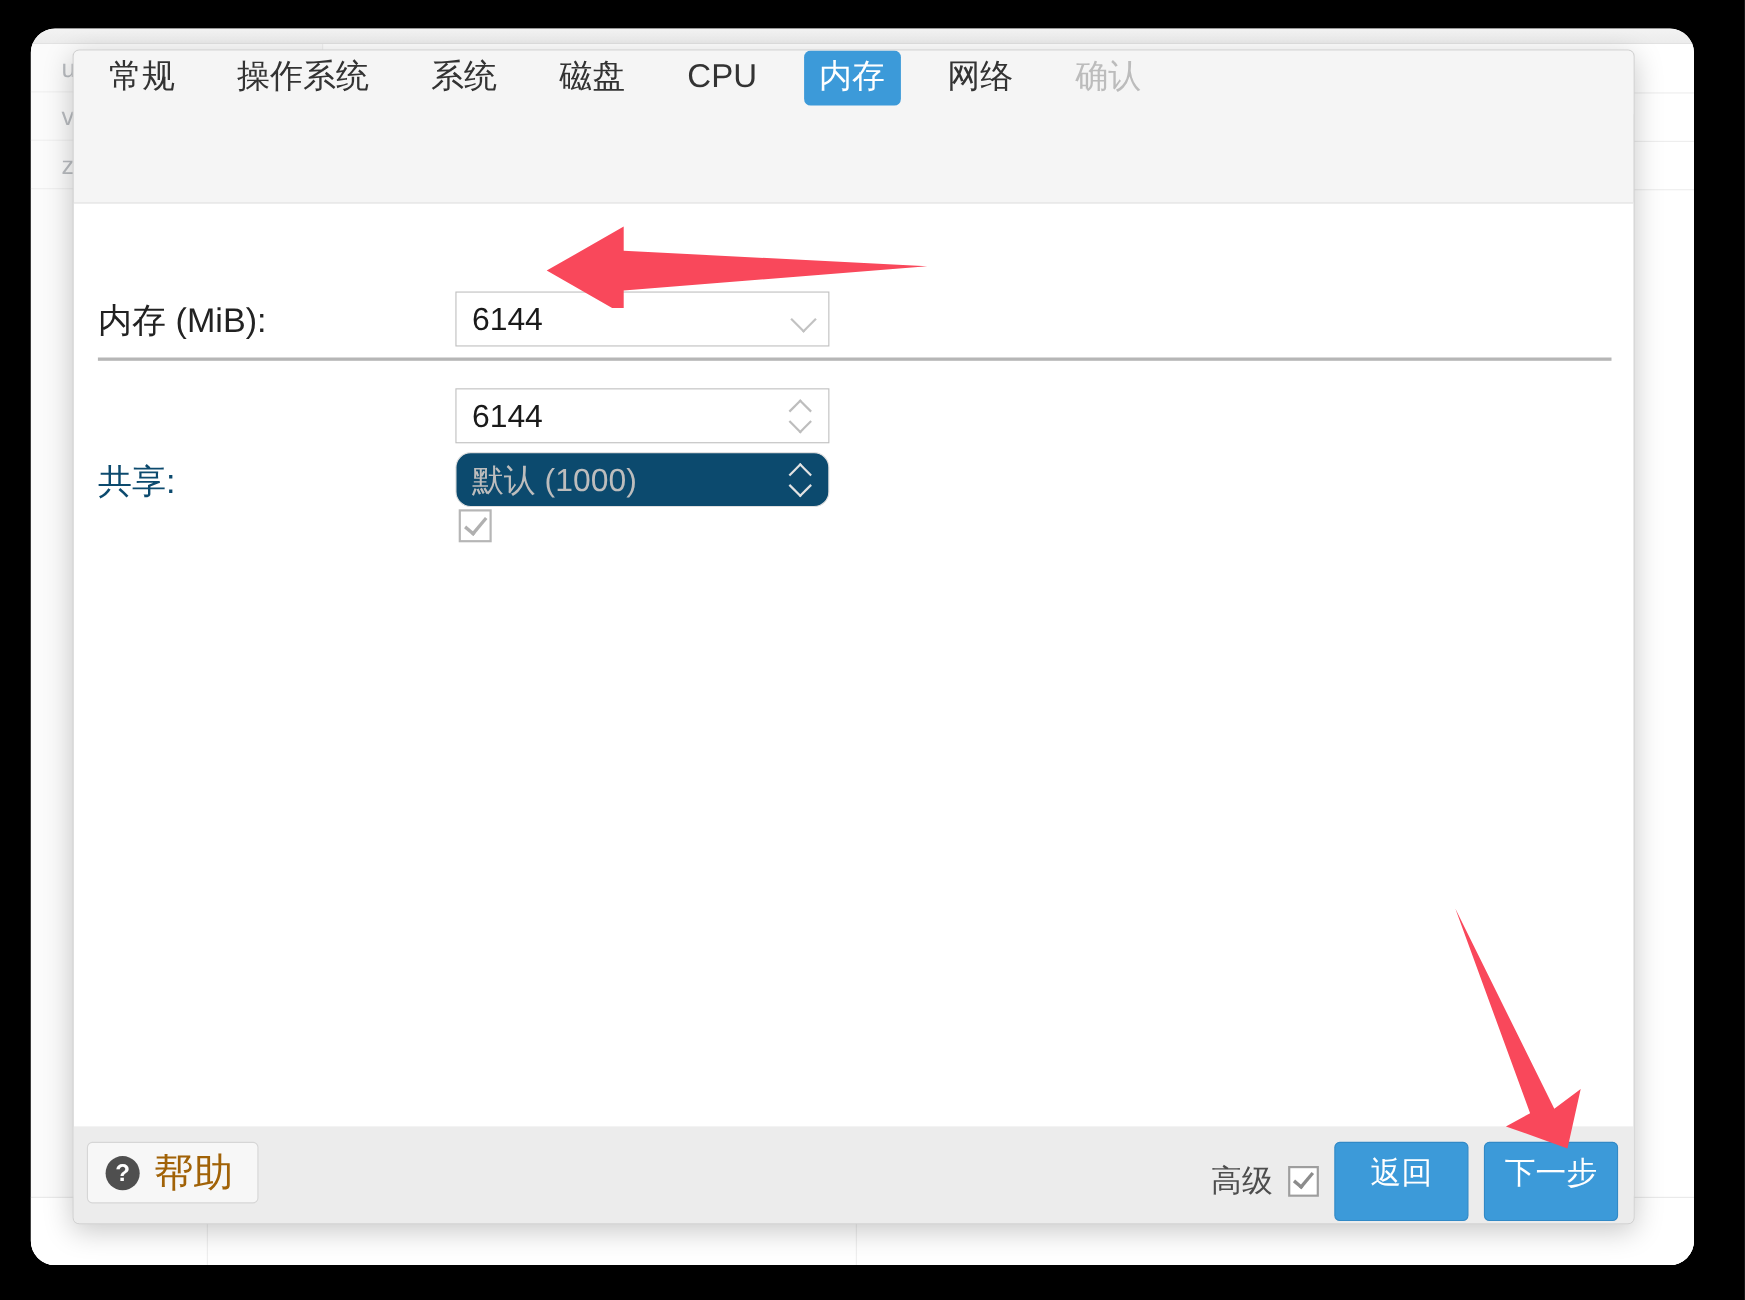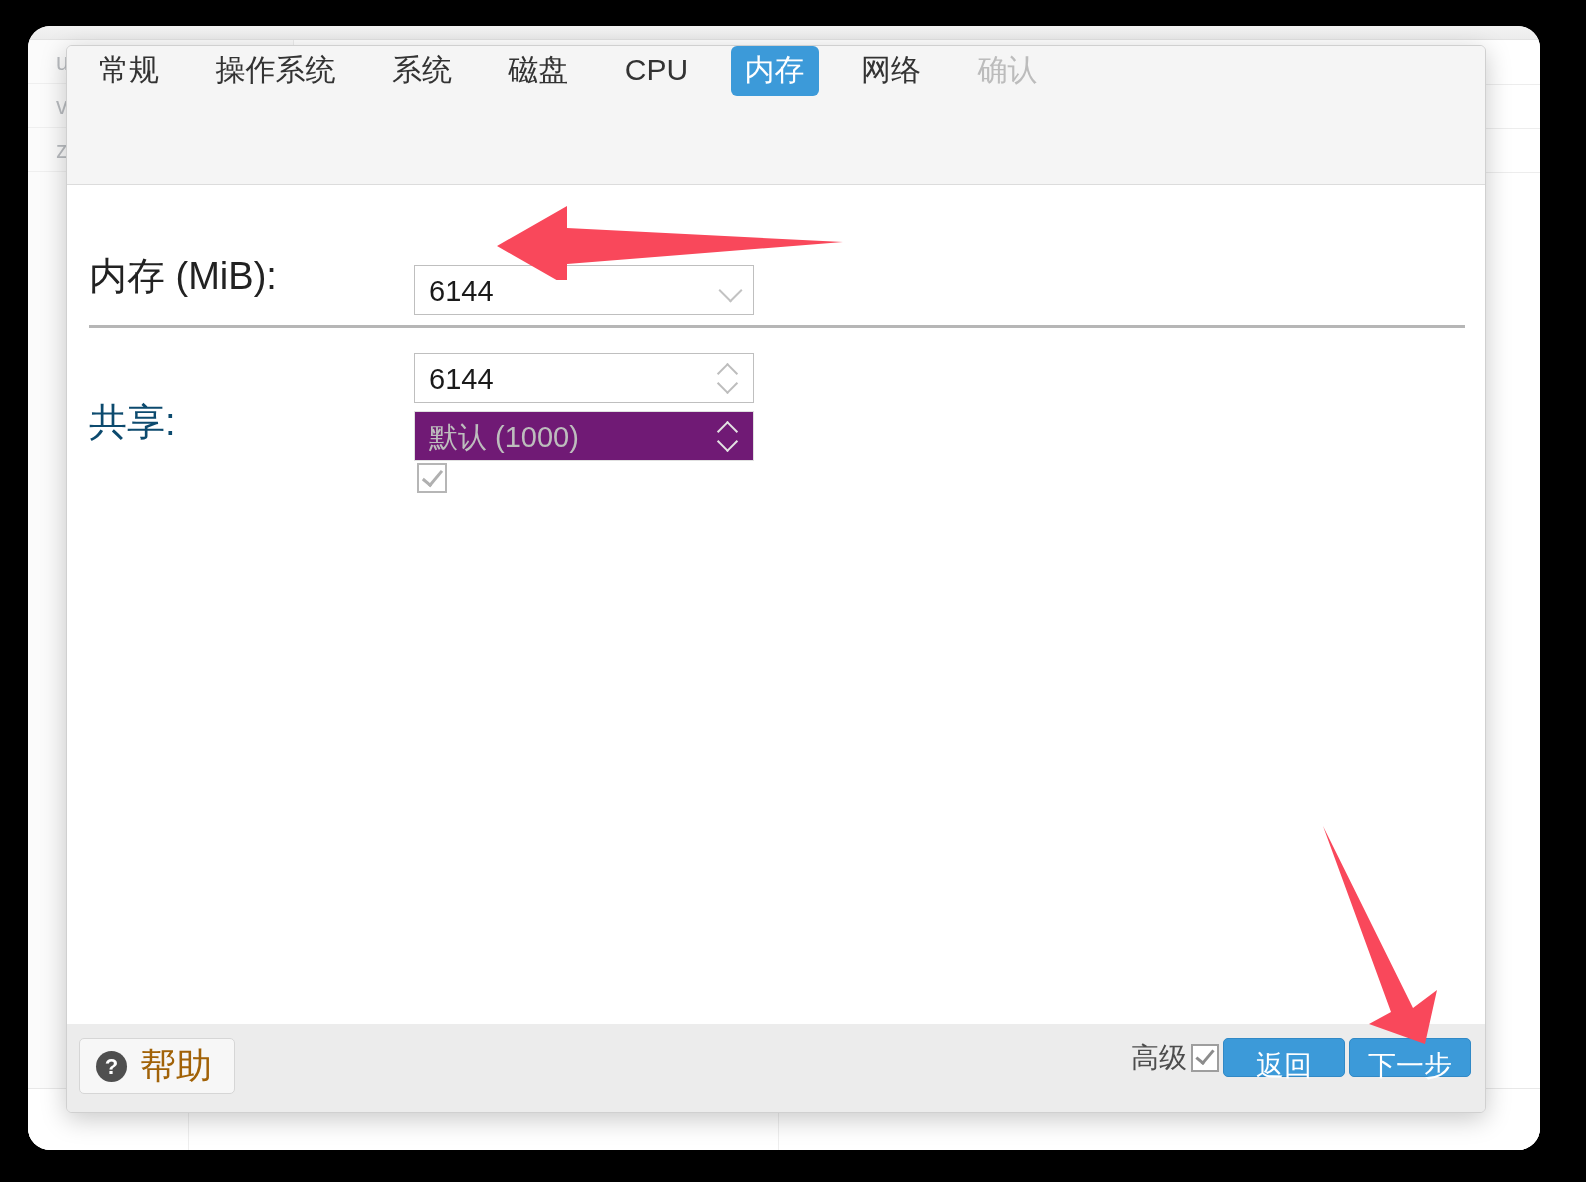--- a/index.html
+++ b/index.html
@@ -172,39 +172,39 @@
 
   .form-row {
     position: absolute;
     left: 0;
     width: 100%;
     height: 58px;
   }
   .form-label {
     position: absolute;
     left: 22px;
-    top: 0;
+    top: 16px;
     width: 320px;
-    font-size: 38px;
+    font-size: 31px;
     color: #222222;
     line-height: 58px;
     white-space: nowrap;
   }
   .form-label.muted { color: #0c4a6e; }
 
   .field {
     position: absolute;
     left: 347px;
     top: 18px;
     width: 340px;
     height: 50px;
     background: #ffffff;
     border: 1px solid #bfbfbf;
   }
-  .field.disabled { border-color: #e0e0e0; background:#701a75; }
+  .field.disabled { border-color: #e0e0e0; background:#0c4a6e;border-radius:14px; }
   .field-value {
     position: absolute;
     left: 14px;
     top: 0;
     line-height: 50px;
     font-size: 29px;
     color: #1a1a1a;
     white-space: nowrap;
   }
   .field-value.placeholder { color: #bdbdbd; }
@@ -298,42 +298,42 @@
     text-align: center;
   }
   .help-label { font-size: 36px; color: #a16207; white-space: nowrap; }
 
   .footer-right {
     position: absolute;
     right: 14px;
     top: 14px;
     display: flex;
     align-items: center;
-    gap: 4px;
+    gap: 14px;
   }
   .adv-label { font-size: 28px; color: #4d4d4d; white-space: nowrap; }
   .adv-box {
     position: relative;
     width: 28px;
     height: 28px;
     border: 2px solid #9e9e9e;
     background: #ffffff;
   }
   .adv-box .tick {
     position: absolute;
     left: 7px;
     top: 0px;
     width: 10px;
     height: 18px;
     border-right: 3px solid #8c8c8c;
     border-bottom: 3px solid #8c8c8c;
     transform: rotate(40deg);
   }
   .btn {
-    height: 39px;
+    height: 72px;
     min-width: 122px;
     padding: 0 18px;
     background: #3c9ad9;
     border: 1px solid #3189c6;
     border-radius: 5px;
     color: #ffffff;
     font-size: 28px;
     line-height: 54px;
     text-align: center;
     cursor: pointer;

